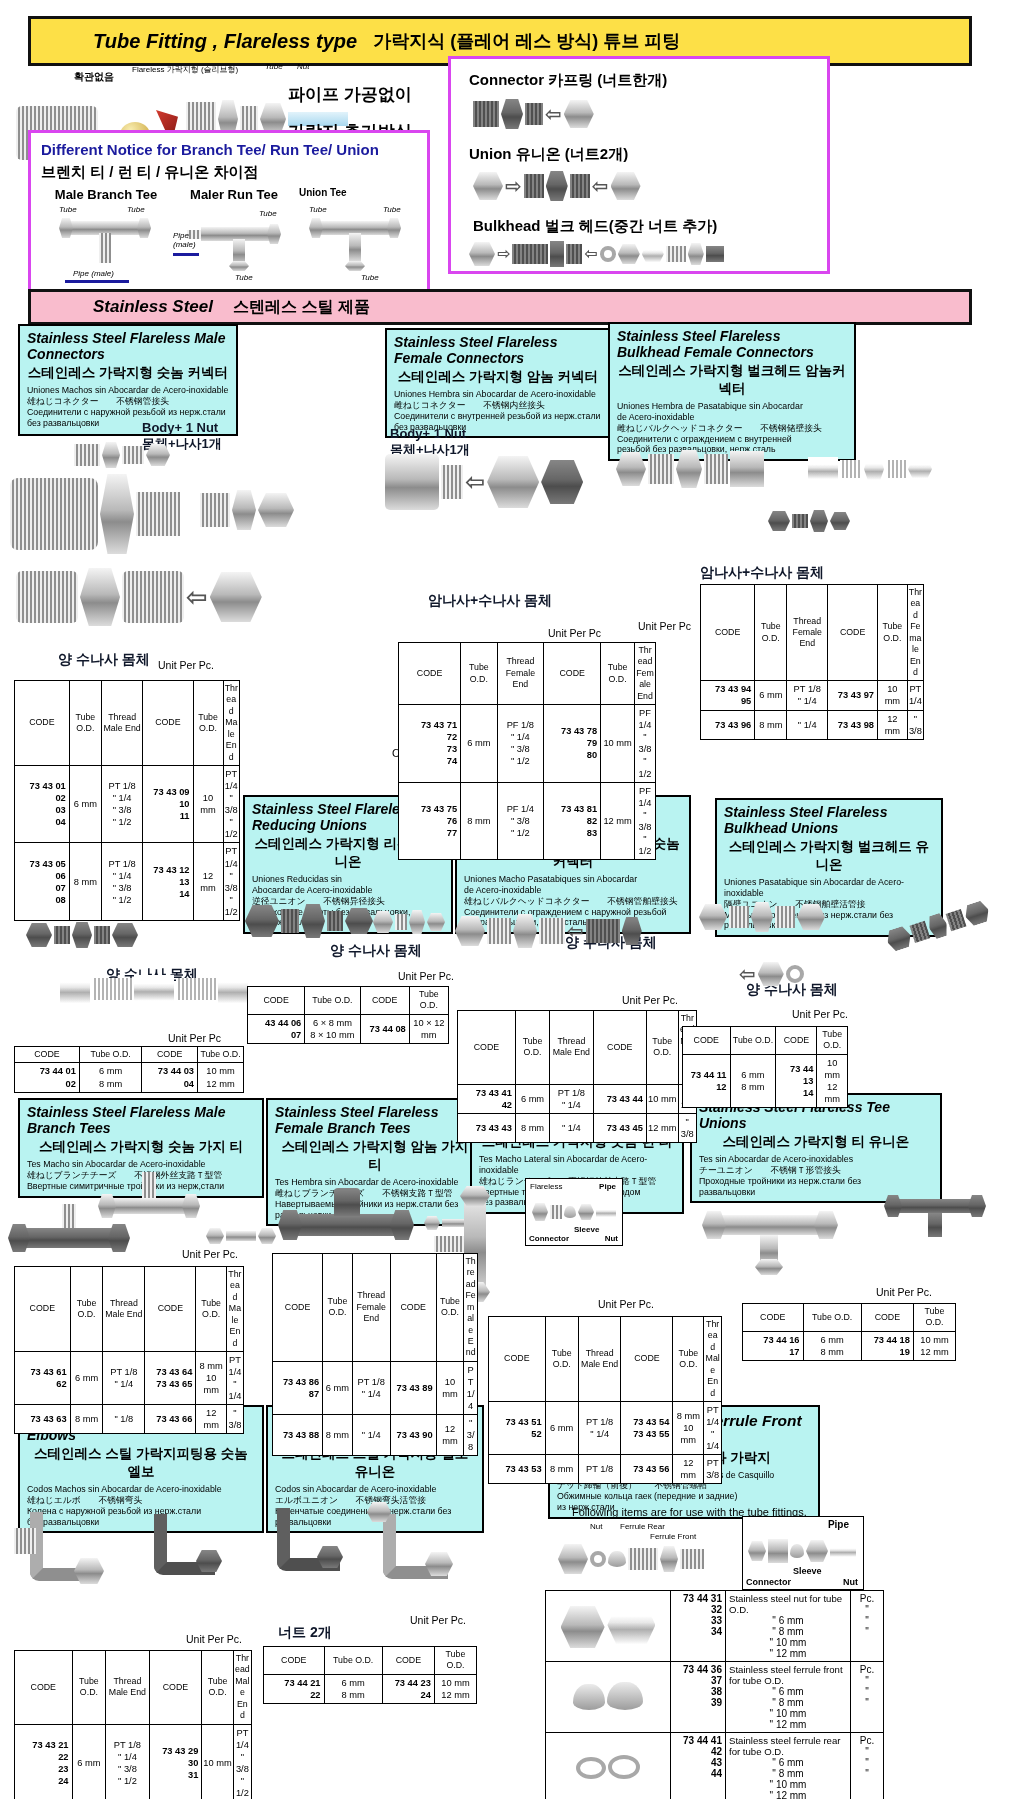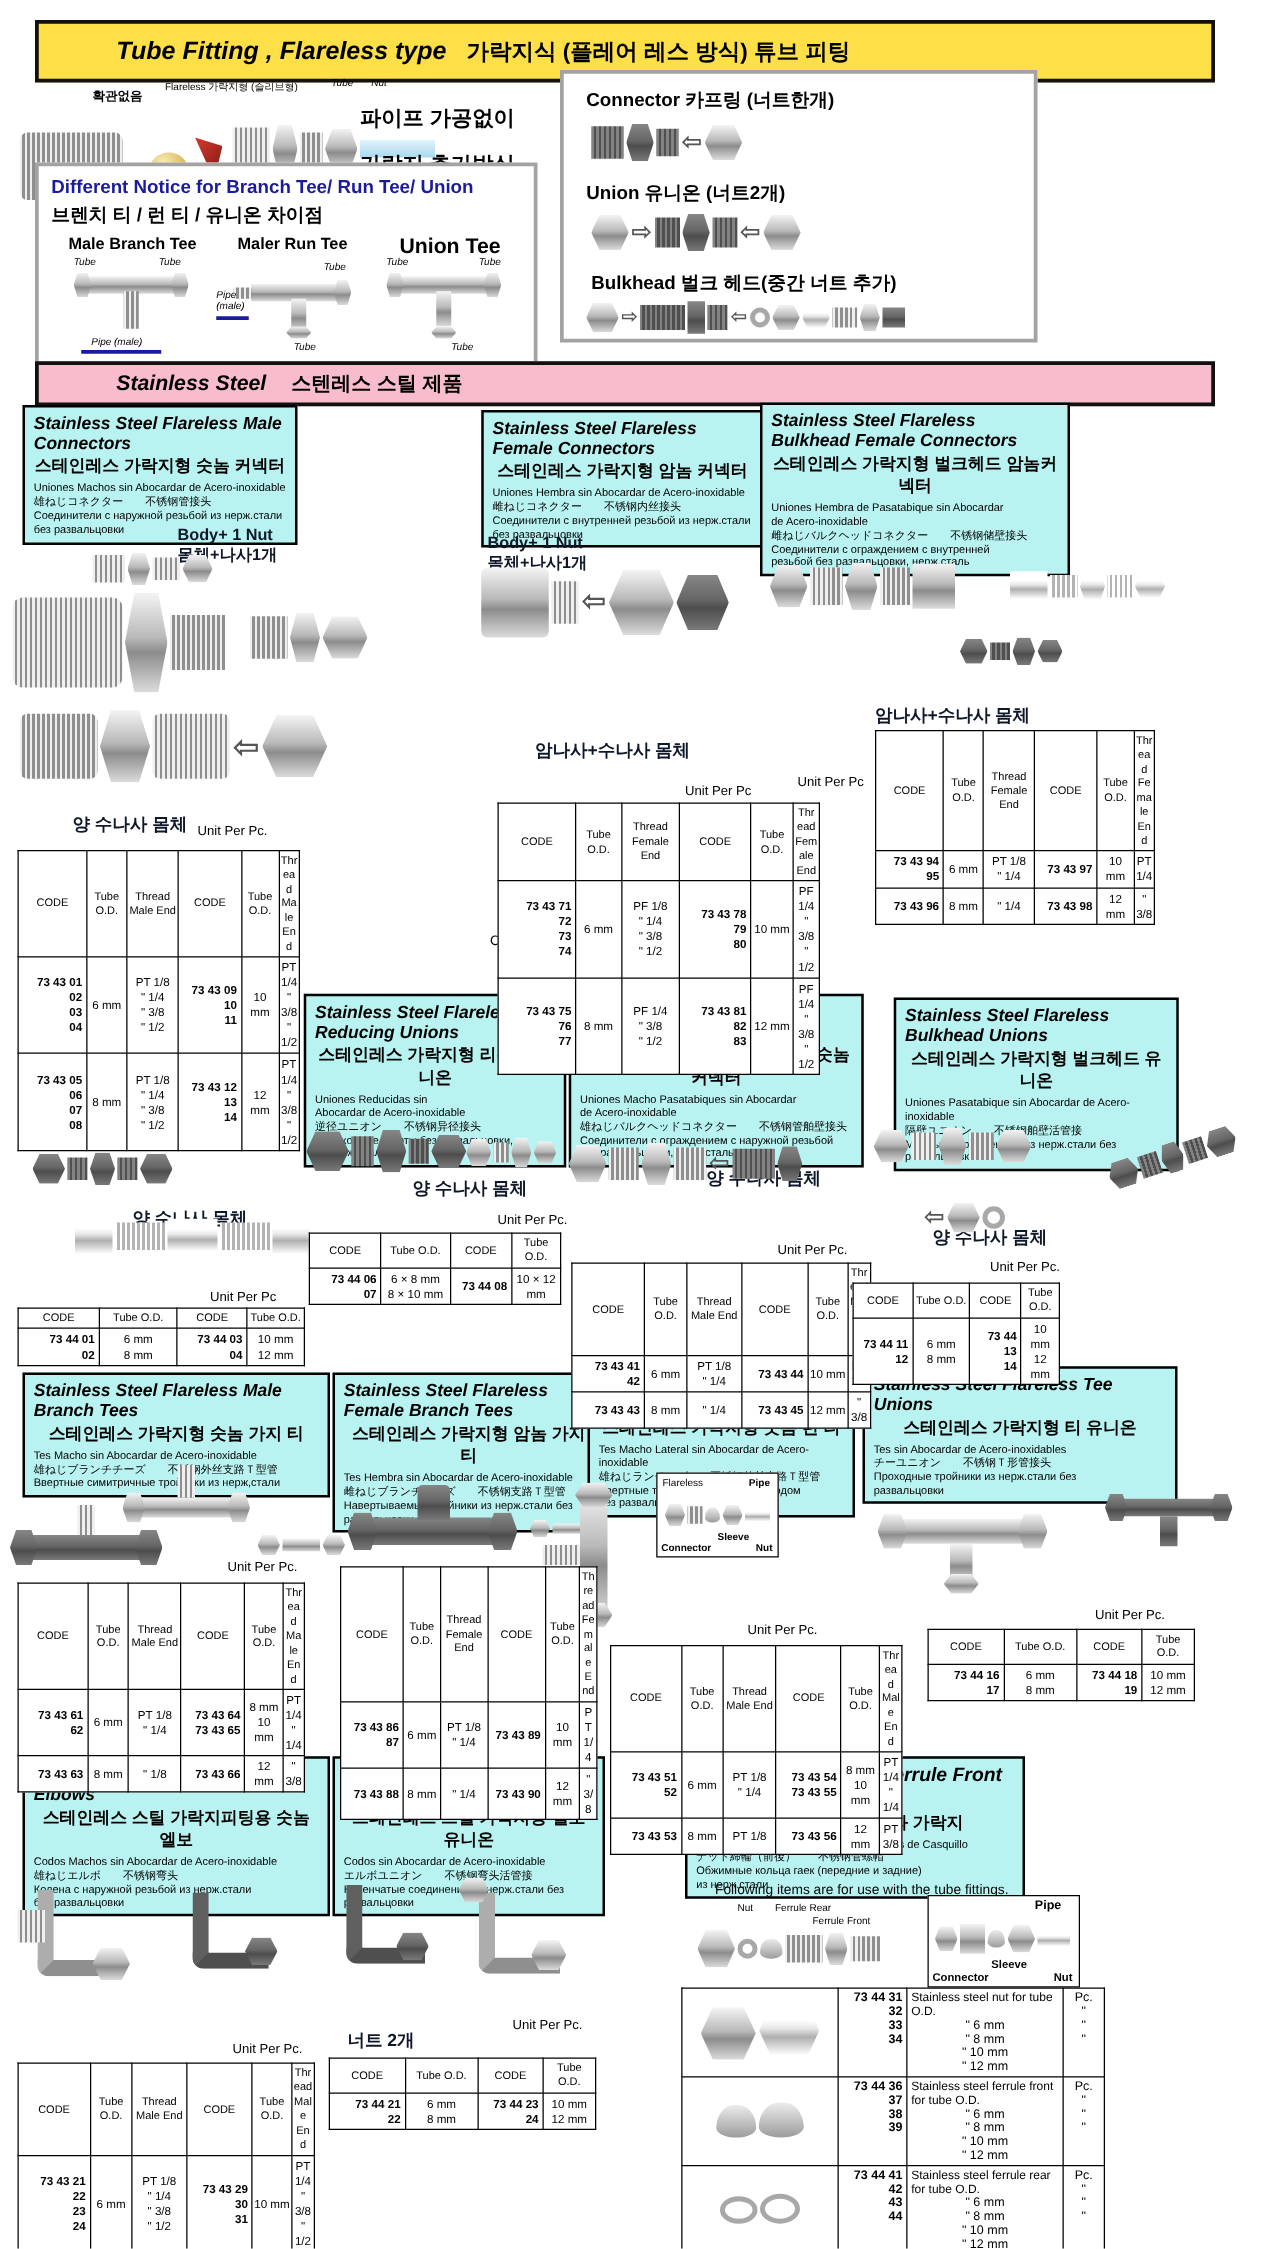--- a/index.html
+++ b/index.html
@@ -11,21 +11,21 @@
   .title-bar{position:absolute;left:28px;top:16px;width:938px;height:44px;background:#fde047;
     border:3px solid #111;display:flex;align-items:center;}
   .title-bar .en{font-weight:bold;font-style:italic;font-size:20px;margin-left:62px;}
   .title-bar .ko{font-weight:bold;font-size:18px;margin-left:16px;}
   
   .banner{position:absolute;left:28px;top:289px;width:938px;height:30px;background:#f9bccd;
     border:3px solid #111;display:flex;align-items:center;}
   .banner .en{font-weight:bold;font-style:italic;font-size:17px;margin-left:62px;}
   .banner .ko{font-weight:bold;font-size:16px;margin-left:20px;}
   
-  .blue-box{position:absolute;border:3px solid #a3a3a3;background:#fff;}
+  .blue-box{position:absolute;border:3px solid #d946ef;background:#fff;}
   .sec-head{position:absolute;background:#b9f3f1;border:2px solid #000;padding:5px 7px 4px;box-sizing:border-box;}
   .t-en{font-weight:bold;font-style:italic;font-size:14px;line-height:1.12;}
   .t-ko{font-weight:bold;font-size:13.5px;text-align:center;margin:2px 0 3px;}
   .t-desc{font-size:8.8px;line-height:1.22;}
   .cap{position:absolute;color:#0f172a;font-weight:bold;font-size:14px;white-space:pre-line;}
   .unit{position:absolute;font-size:10.5px;}
   .note{position:absolute;font-size:11px;}
   
   .tbl{position:absolute;}
   .tbl table{width:100%;border-collapse:collapse;table-layout:fixed;background:#fff;}
@@ -142,21 +142,21 @@
         <span class="stem m sp" style="left:32px;top:16px;width:12px;height:26px;"></span>
         <span class="sp m hx" style="position:absolute;left:28px;top:38px;width:20px;height:10px;"></span>
       </div>
       <span class="tag ml" style="left:0px;top:44px;">Pipe
 (male)</span>
       <span class="tag-b" style="left:0px;top:66px;width:26px;"></span>
       <span class="tag" style="left:62px;top:86px;">Tube</span>
     </div>
 
     <div class="abs" style="left:268px;top:54px;width:122px;height:96px;">
-      <div style="font-weight:bold;font-size:17px;text-align:center;">Union Tee</div>
+      <div style="font-weight:bold;font-size:10px;text-align:left;">Union Tee</div>
       <span class="tag" style="left:10px;top:18px;">Tube</span>
       <span class="tag" style="left:84px;top:18px;">Tube</span>
       <div class="p-tee" style="position:absolute;left:14px;top:30px;width:84px;height:52px;">
         <span class="bar m sp" style="left:0;top:4px;width:84px;height:14px;"></span>
         <span class="sp m hx" style="position:absolute;left:-4px;top:1px;width:14px;height:20px;"></span>
         <span class="sp m hx" style="position:absolute;right:-4px;top:1px;width:14px;height:20px;"></span>
         <span class="stem m sp" style="left:36px;top:16px;width:12px;height:28px;"></span>
         <span class="sp m hx" style="position:absolute;left:32px;top:44px;width:20px;height:10px;"></span>
       </div>
       <span class="tag" style="left:62px;top:86px;">Tube</span>
@@ -770,21 +770,21 @@
         <thead>
           <tr>
             <th>CODE</th>
             <th>Tube O.D.</th>
             <th>CODE</th>
             <th>Tube O.D.</th>
           </tr>
         </thead>
         <tbody>
           <tr>
-            <td class="code">73 44 06
+            <td class="code">43 44 06
 07</td>
             <td>6 ×  8 mm
 8 × 10 mm</td>
             <td class="code">73 44 08</td>
             <td>10 × 12 mm</td>
           </tr>
         </tbody>
       </table>
     </div>
   <div class="tbl" style="left:457px;top:1010px;width:240px;">

